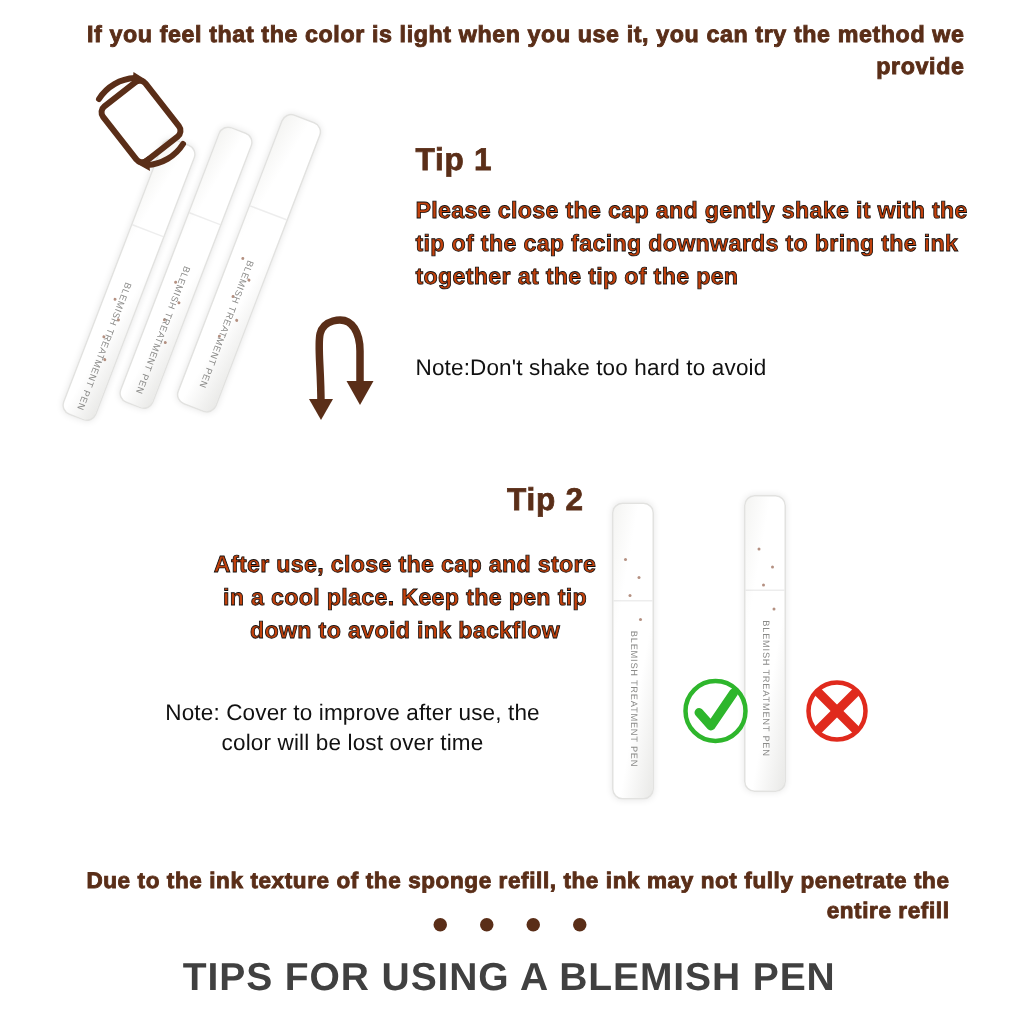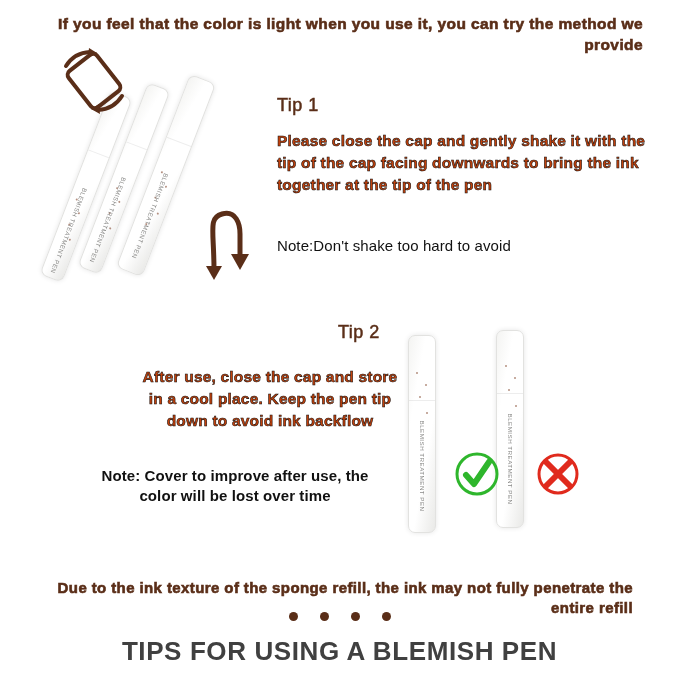--- a/index.html
+++ b/index.html
@@ -55,22 +55,22 @@
     text-align: center;
     color: #404040;
     font-size: 26px;
     font-weight: bold;
     letter-spacing: 0.6px;
   }
 
   .tip-label {
     position: absolute;
     color: #5a2e18;
-    font-size: 18px;
-    font-weight: normal;
+    font-size: 21px;
+    font-weight: bold;
     letter-spacing: 0.5px;
     -webkit-text-stroke: 0.5px #5a2e18;
   }
   .tip1-label { left: 277px; top: 95px; }
   .tip2-label { left: 338px; top: 322px; }
 
   .body-black {
     position: absolute;
     color: #c2410c;
     font-weight: bold;
@@ -105,21 +105,20 @@
     top: 236px;
     width: 370px;
     text-indent: 0;
   }
   .note-1 .note-indent { display:block; padding-left: 22px; }
   .note-2 {
     left: 60px;
     top: 466px;
     width: 350px;
     text-align: center;
-    font-weight: bold;
   }
   .note-2 .note-indent { display:block; }
 
   
   .dots {
     position: absolute;
     left: 0;
     top: 612px;
     width: 679px;
     display: flex;

